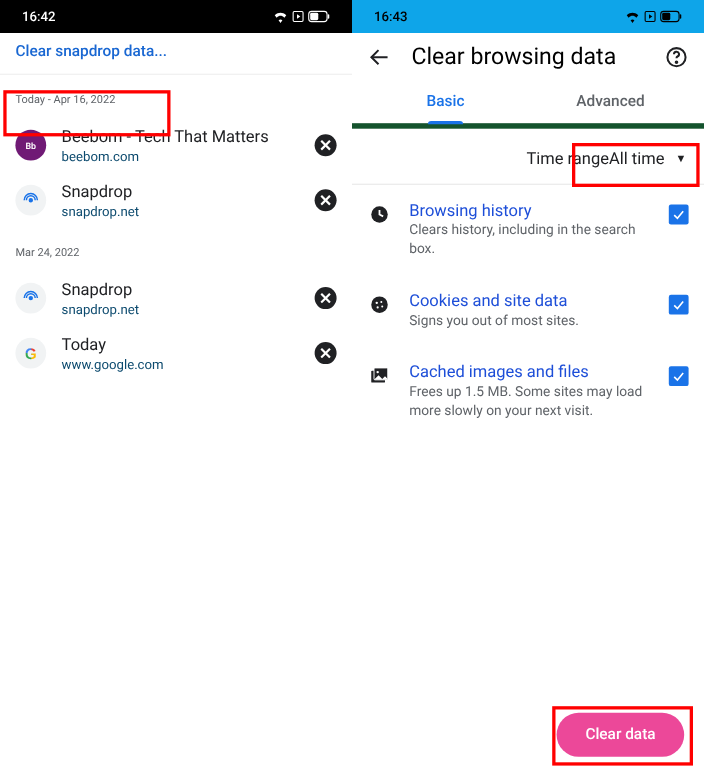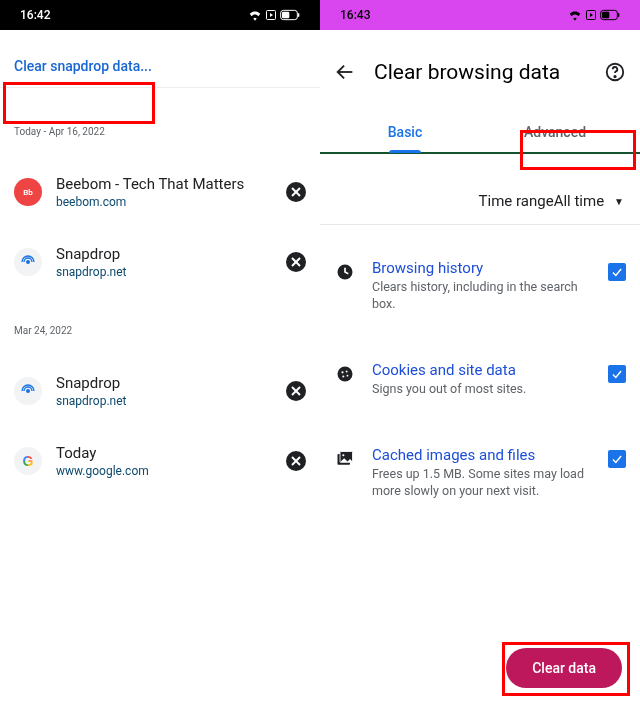--- a/index.html
+++ b/index.html
@@ -5,36 +5,36 @@
   * { box-sizing: border-box; margin: 0; padding: 0; }
   body {
     font-family: -apple-system, BlinkMacSystemFont, "Segoe UI", Roboto, Arial, sans-serif;
     width: 640px;
     height: 708px;
     display: flex;
     background: #fff;
     color: #000;
     overflow: hidden;
   }
-  .pane { width: 320px; height: 708px; position: relative; display: flex; flex-direction: column; gap: 20px; }
+  .pane { width: 320px; height: 708px; position: relative; display: flex; flex-direction: column; }
   .left-pane { }
   .right-pane { border-left: 0; }
 
   
   .statusbar {
     height: 30px;
     display: flex;
     align-items: center;
     justify-content: space-between;
     padding: 0 20px;
     font-size: 12px;
     font-weight: 500;
   }
   .statusbar.dark { background: #000; color: #fff; }
-  .statusbar.light { background: #d946ef; color: #000; }
+  .statusbar.light { background: #0ea5e9; color: #000; }
   .statusbar .status-icons { display: flex; gap: 3px; align-items: center; }
   .statusbar .status-icons svg { display: block; }
 
   
   .app-header {
     display: flex;
     align-items: center;
     padding: 10px 14px 10px 14px;
   }
   .left-pane .app-header { justify-content: space-between; }
@@ -82,40 +82,40 @@
     gap: 14px;
   }
   .favicon {
     width: 28px; height: 28px;
     border-radius: 50%;
     background: #f1f3f4;
     display: flex; align-items: center; justify-content: center;
     font-size: 10px; font-weight: 600;
     flex-shrink: 0;
   }
-  .favicon.beebom { background: #ef4444; color: #fff; font-size: 8px; }
+  .favicon.beebom { background: #701a75; color: #fff; font-size: 8px; }
   .favicon.snapdrop { color: #1a73e8; }
   .favicon.google { }
   .hist-text { flex: 1; min-width: 0; }
   .hist-title { font-size: 15px; color: #202124; white-space: nowrap; overflow: hidden; text-overflow: ellipsis; }
   .hist-url { font-size: 12px; color: #0c4a6e; margin-top: 2px; }
   .remove-btn {
     width: 20px; height: 20px;
     border-radius: 50%;
     background: #202124;
     color: #fff;
     display: flex; align-items: center; justify-content: center;
     font-size: 13px; font-weight: 700;
     flex-shrink: 0;
   }
 
   
   .tabs {
     display: flex;
-    border-bottom: 2px solid #14532d;
+    border-bottom: 5px solid #14532d;
     padding: 0 10px;
   }
   .tab {
     flex: 1;
     text-align: center;
     padding: 10px 0 12px 0;
     font-size: 14px;
     font-weight: 500;
     color: #5f6368;
     position: relative;
@@ -171,21 +171,21 @@
   }
   .checkbox svg { width: 14px; height: 14px; stroke: #fff; stroke-width: 2.5; fill: none; }
 
   
   .clear-btn-area {
     position: absolute;
     bottom: 20px;
     right: 18px;
   }
   .clear-btn {
-    background: #be185d;
+    background: #ec4899;
     color: #fff;
     border-radius: 22px;
     padding: 12px 26px;
     font-size: 14px;
     font-weight: 500;
   }
 
   
   .google-g {
     font-family: Arial, sans-serif; font-weight: 700; font-size: 14px;

